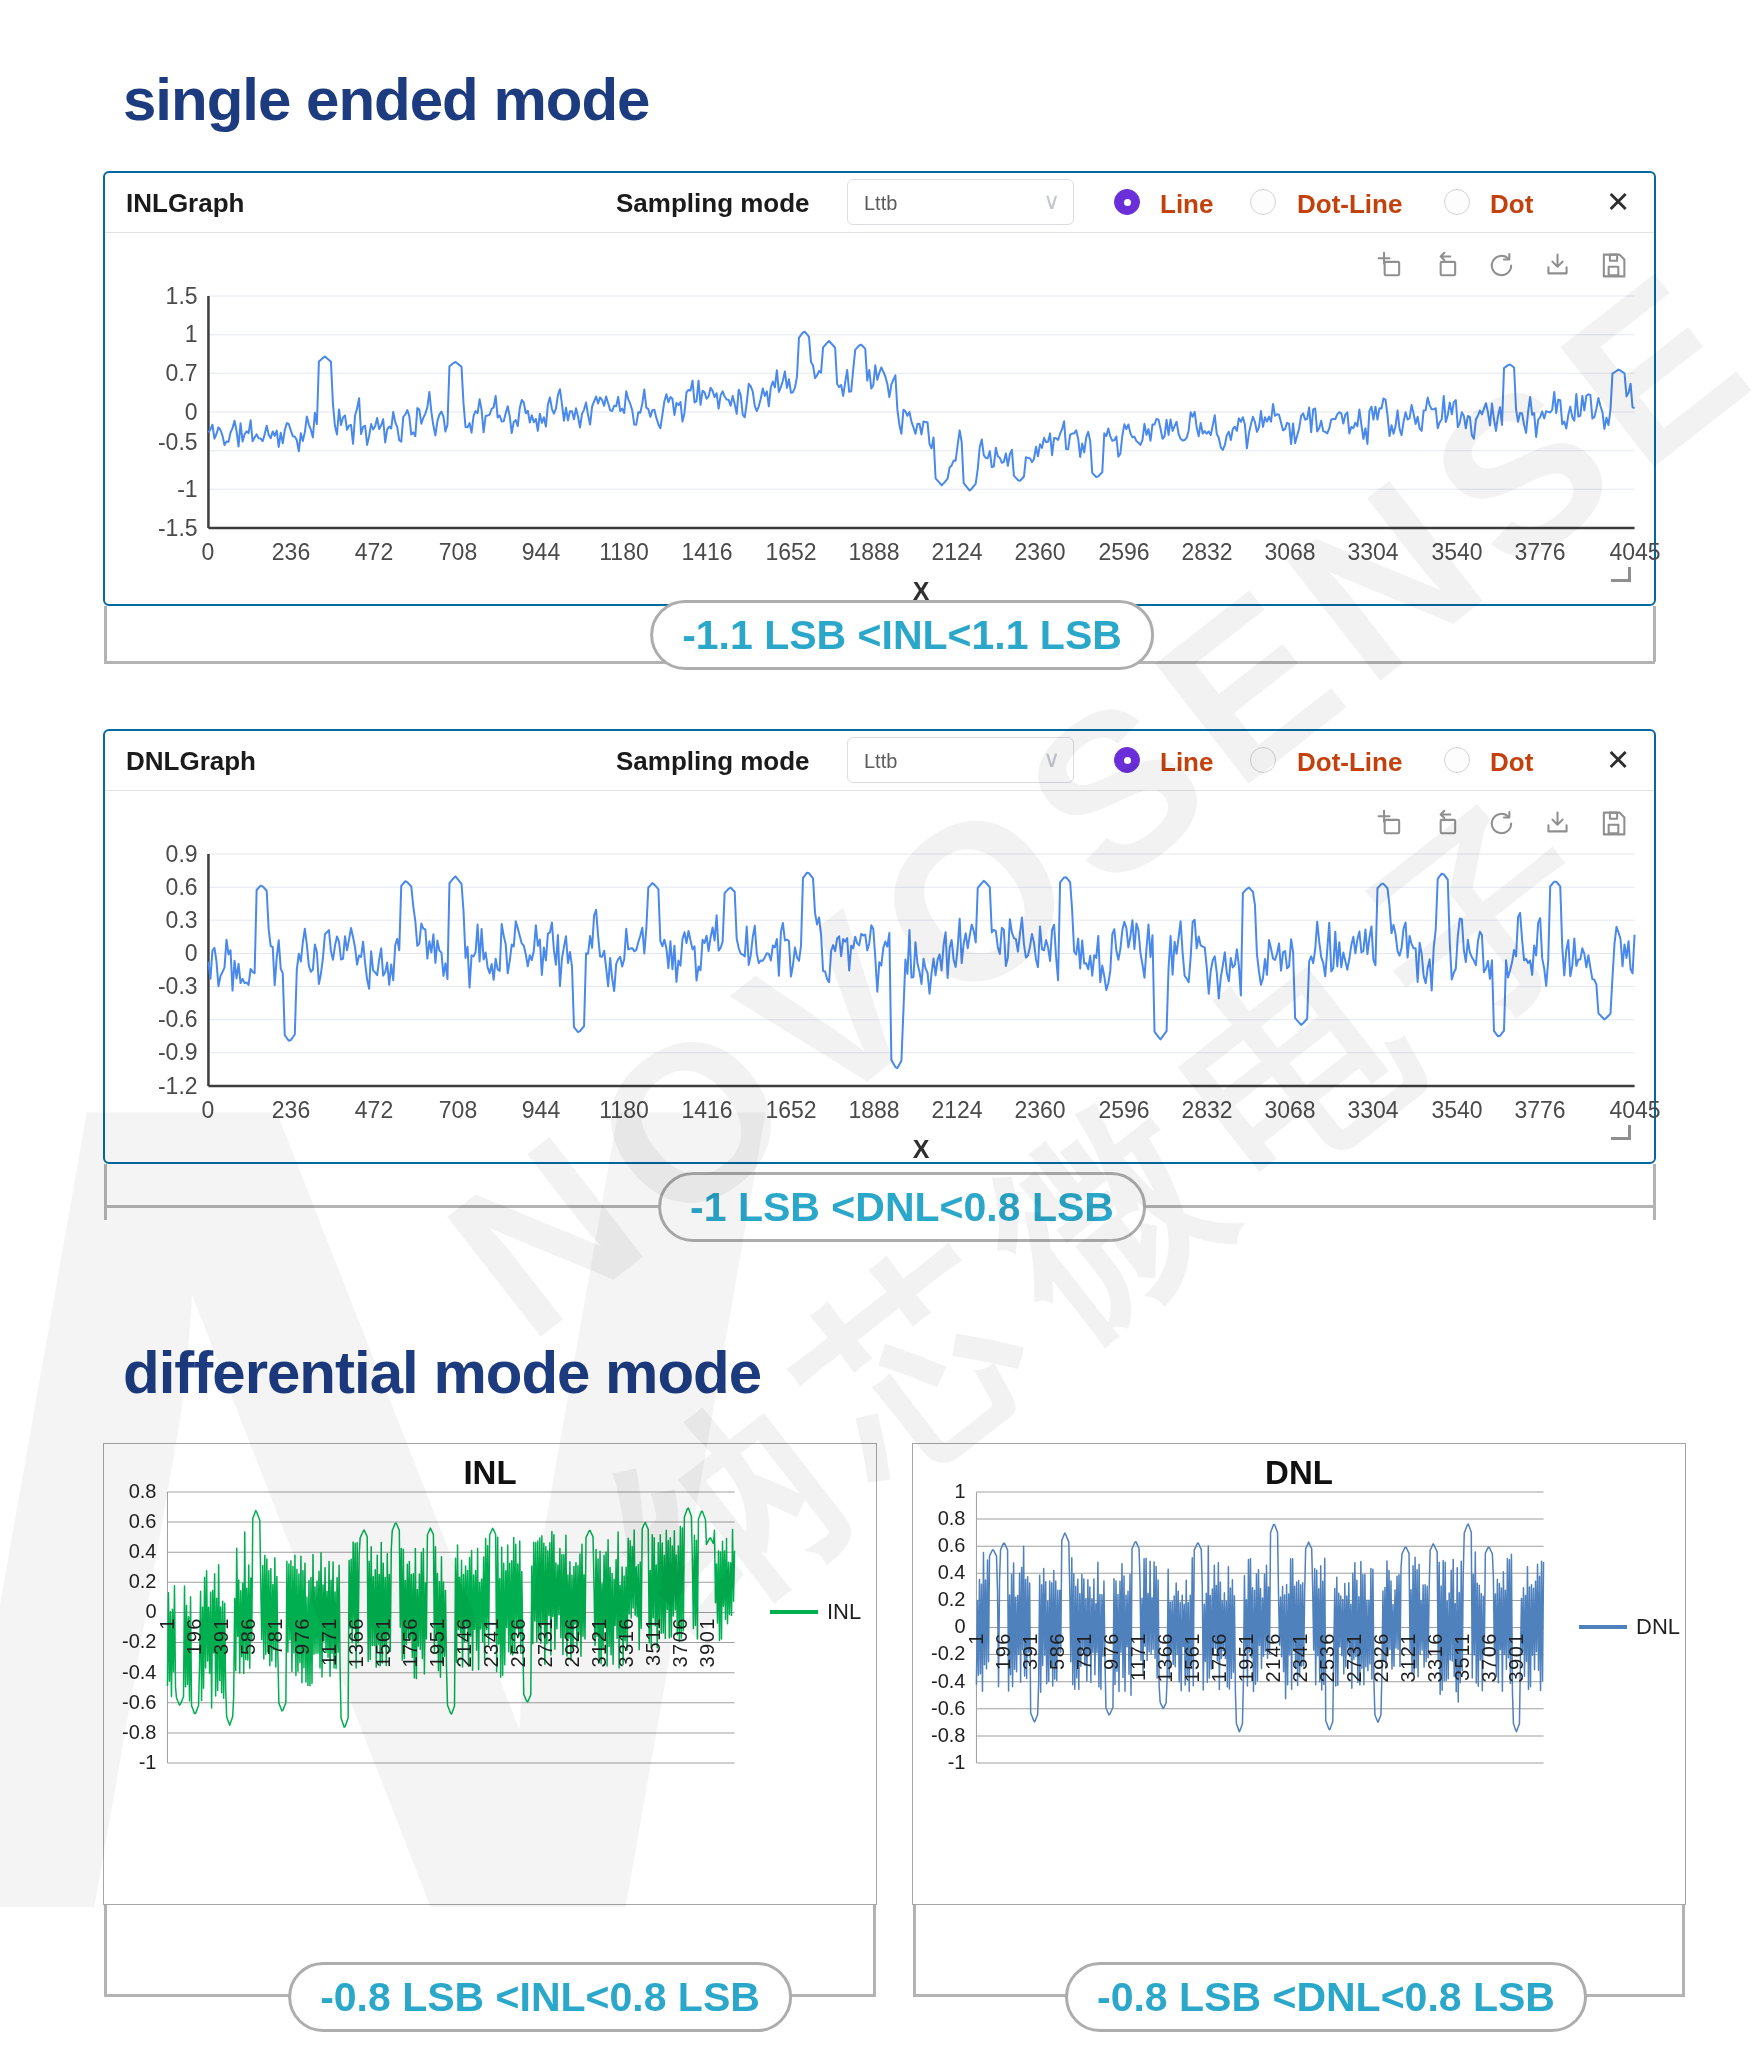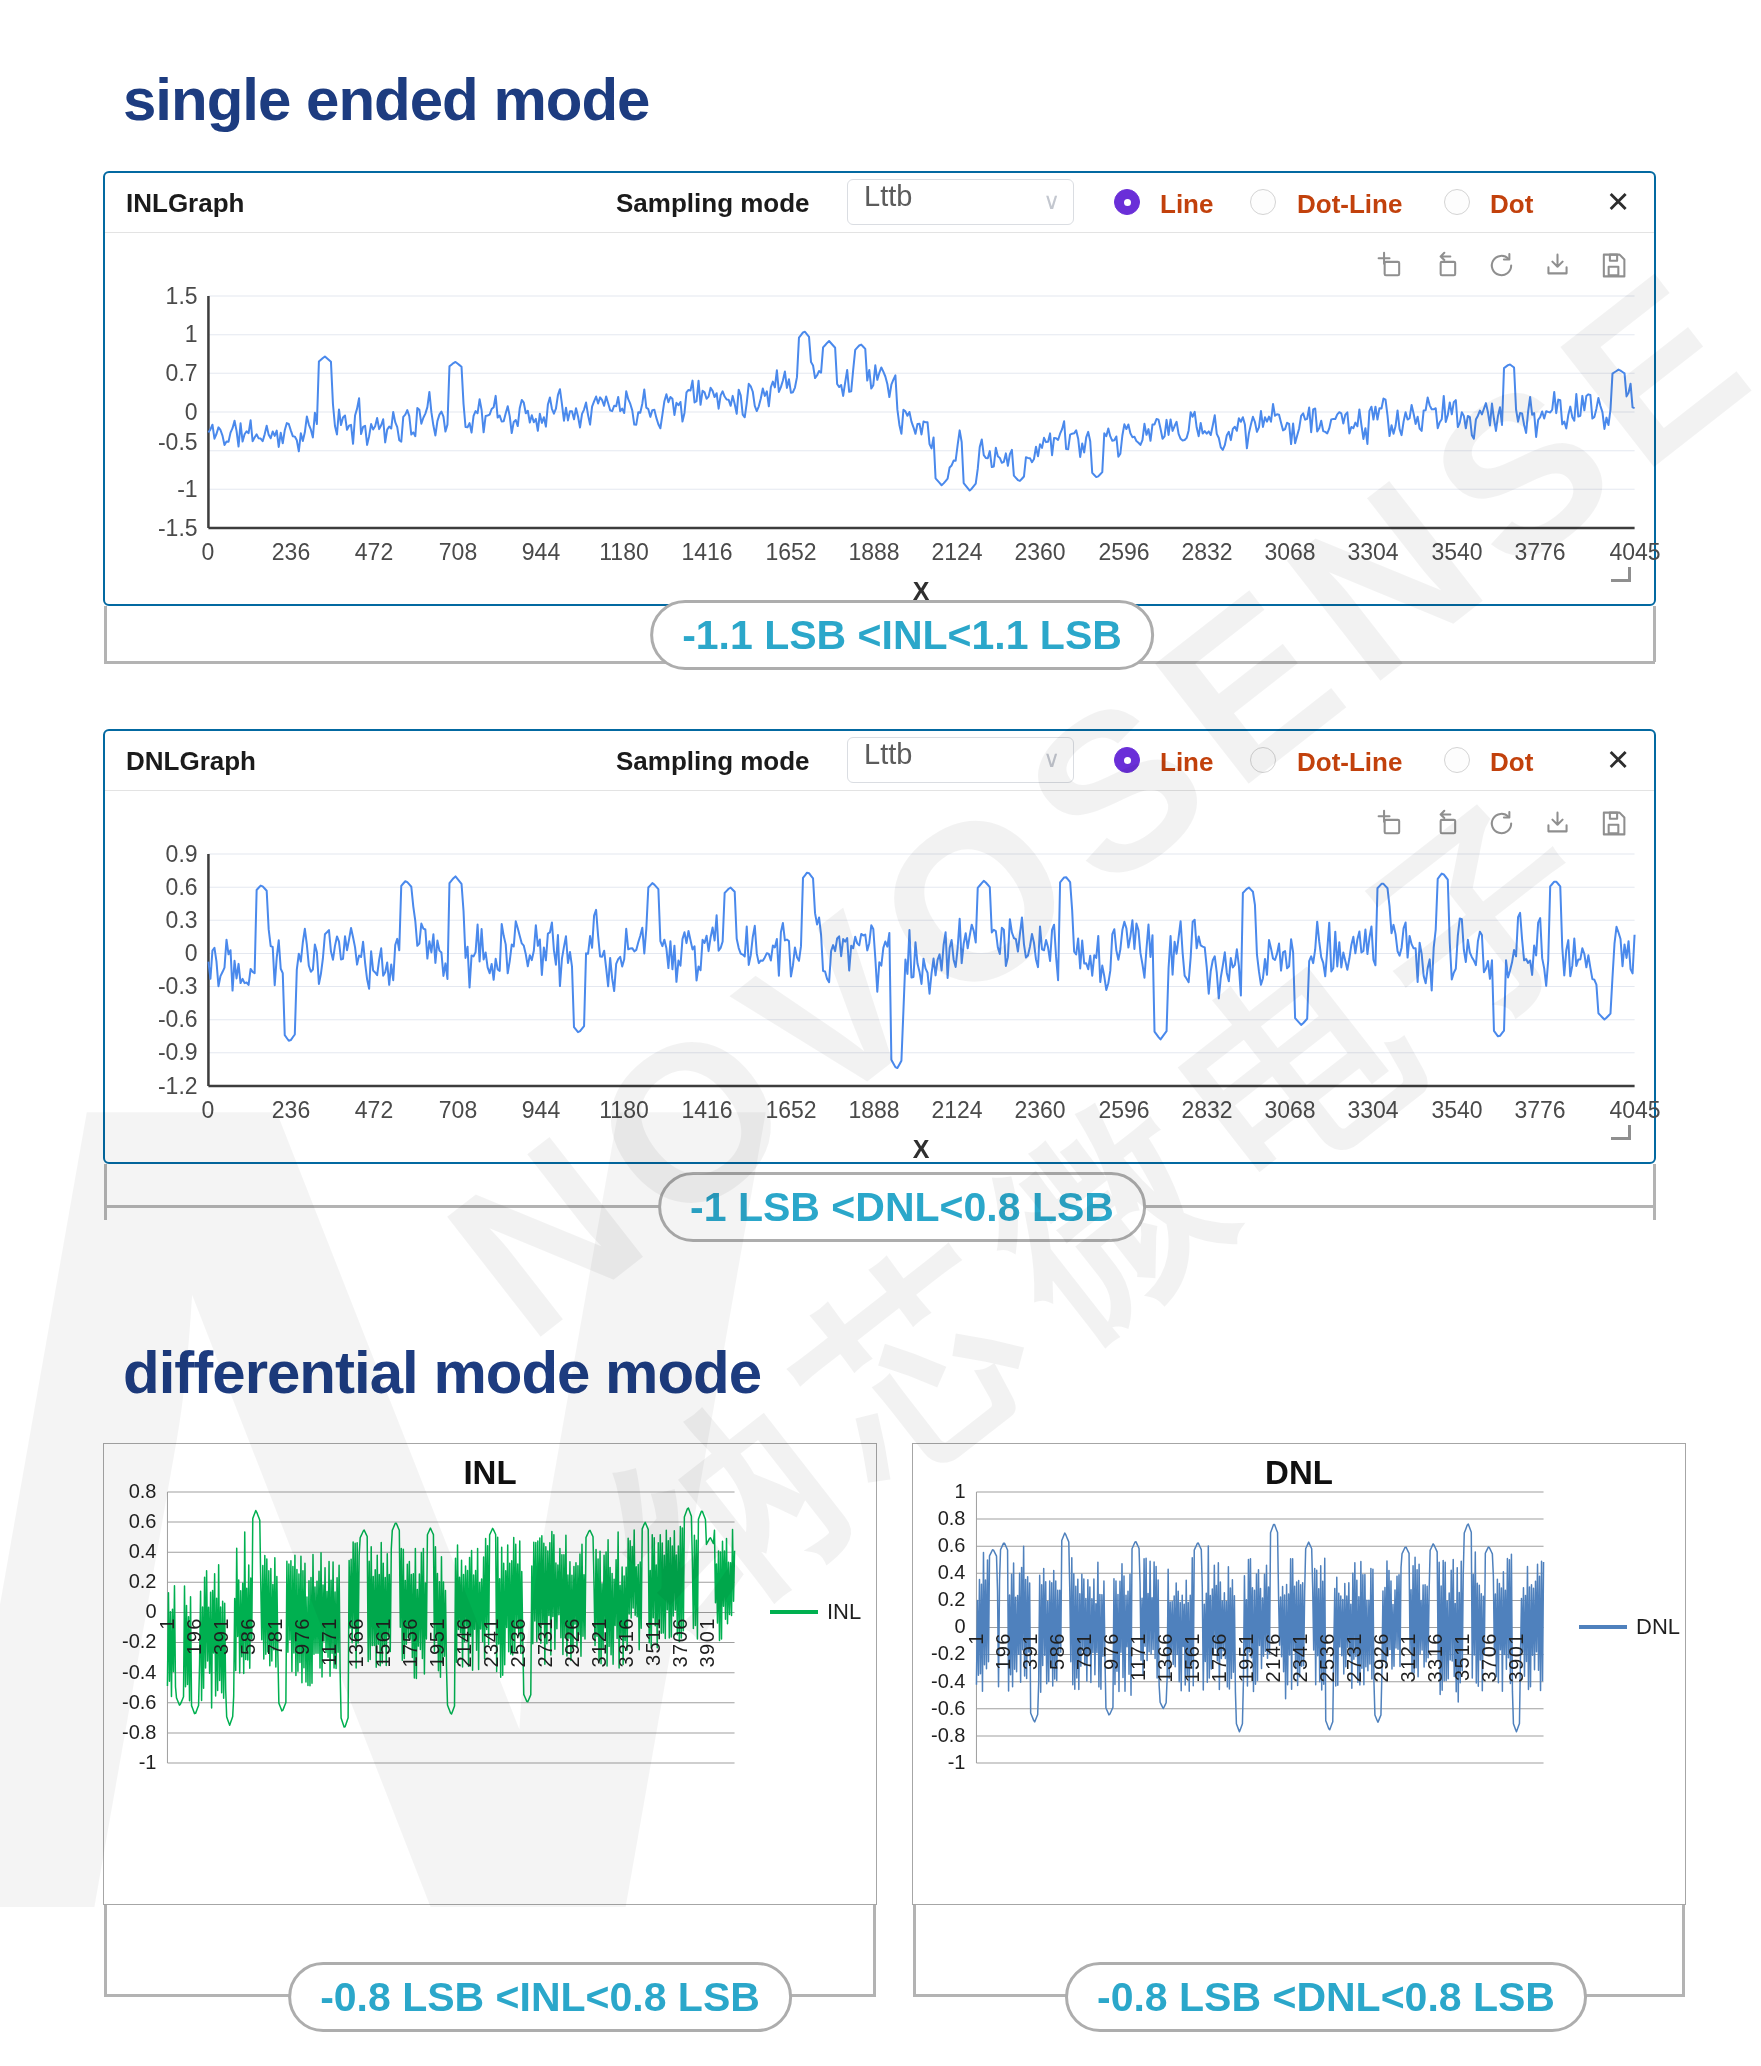--- a/index.html
+++ b/index.html
@@ -15,21 +15,21 @@
   
   .window{position:absolute;left:103px;width:1553px;height:435px;background:#fff;
     border:2px solid #0369a1;border-radius:6px;box-sizing:border-box;z-index:2;}
   #win1{top:171px;}
   #win2{top:729px;}
   .hdr{position:absolute;left:0;top:0;right:0;height:59px;border-bottom:1.5px solid #e3e3e3;}
   .hdr .wt{position:absolute;left:21px;top:15px;font-size:26px;font-weight:700;color:#1b1b1b;}
   .smp{position:absolute;left:511px;top:15px;font-size:26px;font-weight:700;color:#1b1b1b;}
   .dd{position:absolute;left:742px;top:5.5px;width:227px;height:46px;border:1.5px solid #dadde2;
     border-radius:6px;background:#fff;box-sizing:border-box;}
-  .dd .v{position:absolute;left:16px;top:0;font-size:29px;color:#5c5c5c;}
+  .dd .v{position:absolute;left:16px;top:12px;font-size:20px;color:#5c5c5c;}
   .dd .ch{position:absolute;right:13px;top:8px;font-size:23px;color:#c3c7cf;}
   .radio{position:absolute;top:16px;width:26px;height:26px;border-radius:50%;
     background:#fdfdfd;border:1.5px solid #d4d4d4;box-sizing:border-box;}
   .radio.sel{background:#6a2fd8;border-color:#6a2fd8;}
   .radio.sel::after{content:"";position:absolute;left:50%;top:50%;width:7px;height:7px;
     margin:-3.5px 0 0 -3.5px;border-radius:50%;background:#fff;}
   .rl{position:absolute;top:16px;font-size:26px;font-weight:700;color:#c2410c;}
   .clx{position:absolute;left:1501px;top:12px;font-size:29px;color:#2d2d2d;cursor:default;}
   .tools{position:absolute;right:26px;top:78px;display:flex;gap:27px;}
   .tools svg{width:29px;height:29px;stroke:#8f8f8f;fill:none;stroke-width:1.7;

